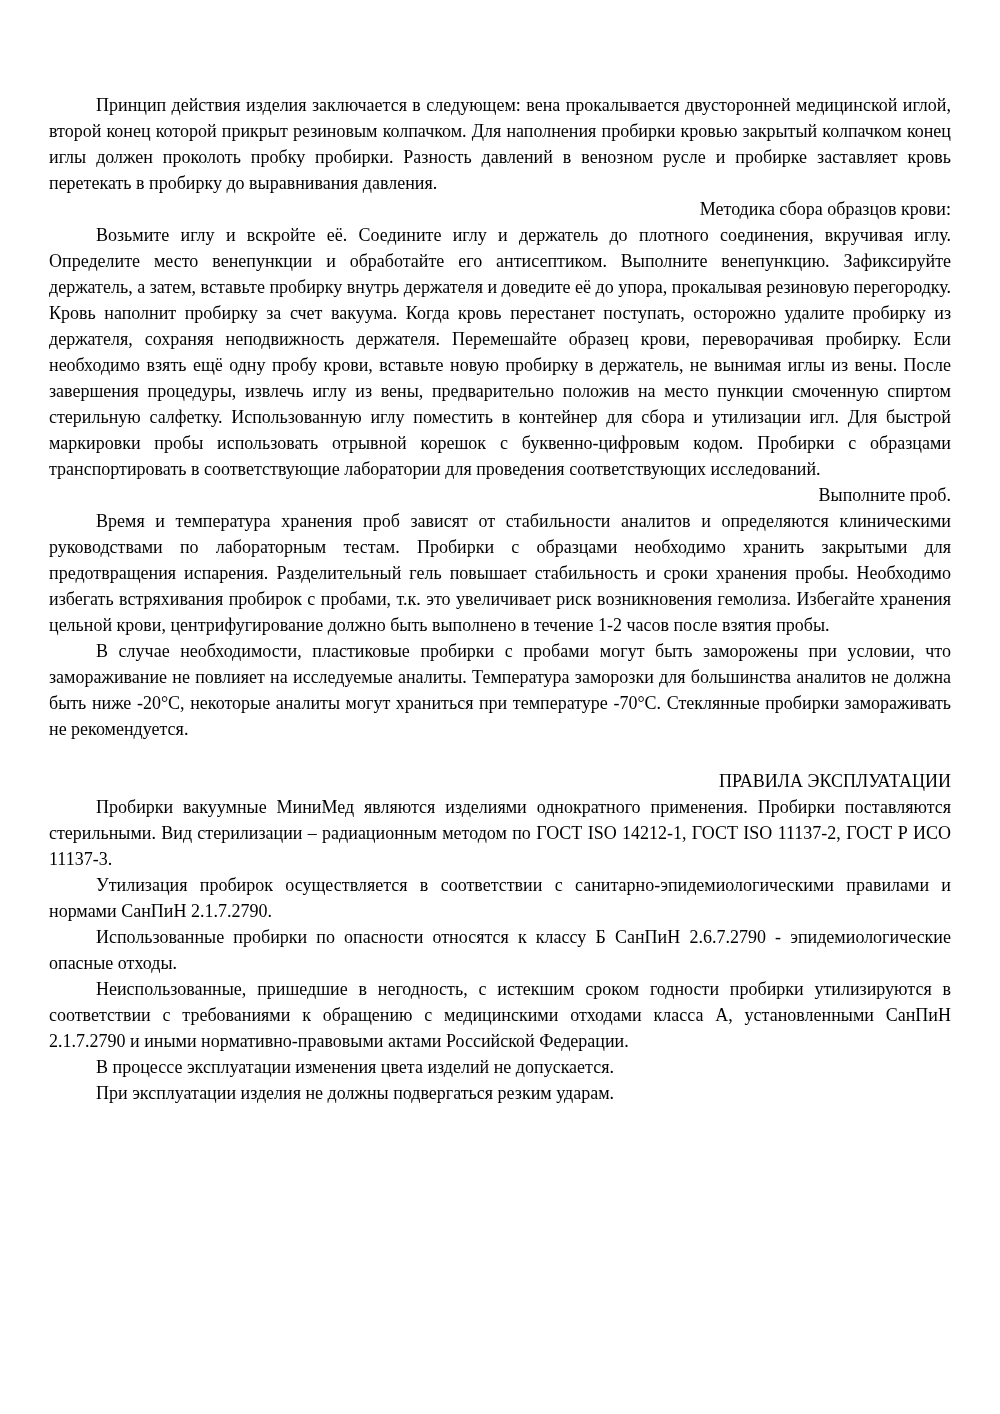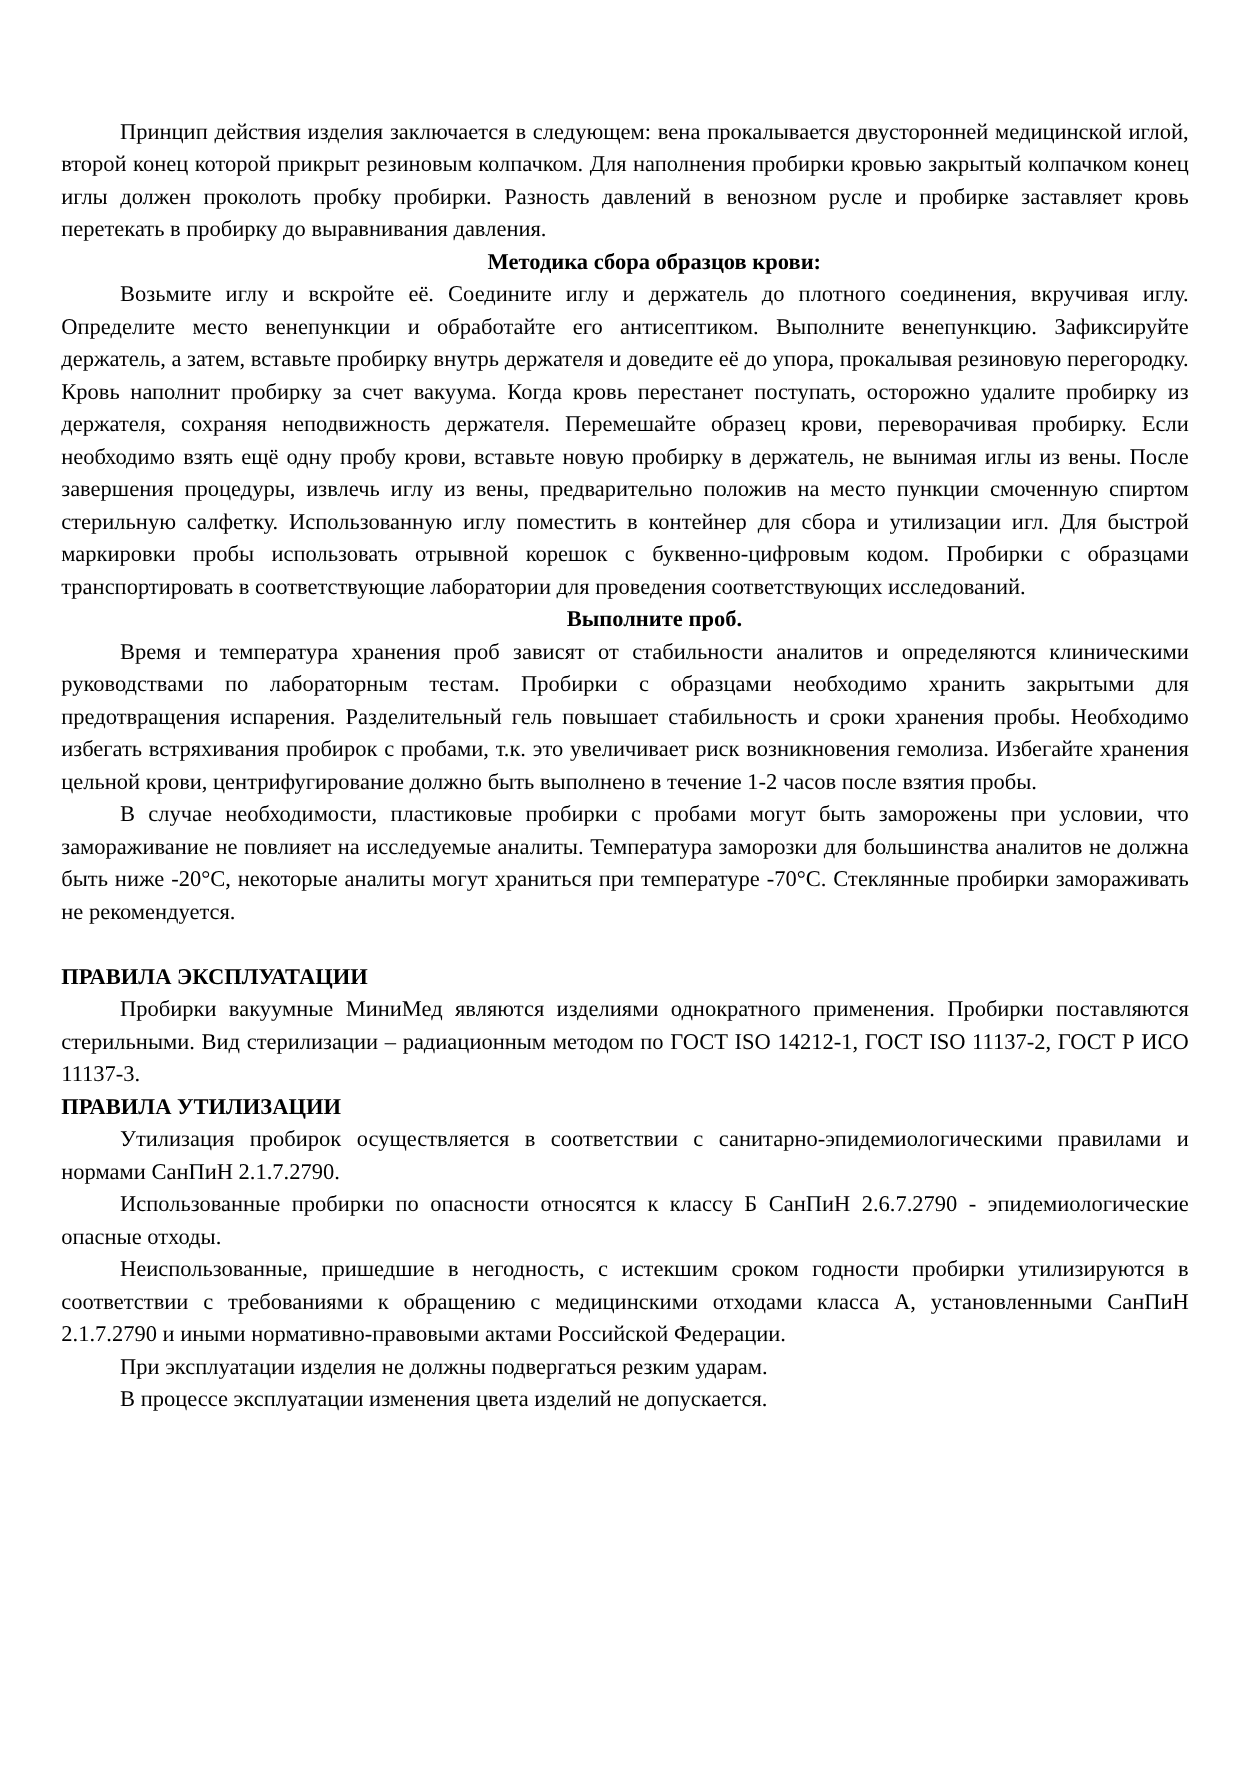--- a/index.html
+++ b/index.html
@@ -22,45 +22,44 @@
   }
   .page p {
     margin: 0;
     padding: 0;
   }
   .body {
     text-align: justify;
     text-indent: 47px;
   }
   .sub {
-    font-weight: bold;
+    font-weight: normal;
     text-indent: 47px;
-    text-align: center;
+    text-align: right;
   }
   .center {
-    font-weight: bold;
-    text-align: left;
+    font-weight: normal;
+    text-align: right;
   }
   .spaced {
     margin-top: 26px !important;
   }
 </style>
 </head>
 <body>
 
 <main class="page">
   <div>
       <p class="body">Принцип действия изделия заключается в следующем: вена прокалывается двусторонней медицинской иглой, второй конец которой прикрыт резиновым колпачком. Для наполнения пробирки кровью закрытый колпачком конец иглы должен проколоть пробку пробирки. Разность давлений в венозном русле и пробирке заставляет кровь перетекать в пробирку до выравнивания давления.</p>
       <p class="sub">Методика сбора образцов крови:</p>
       <p class="body">Возьмите иглу и вскройте её. Соедините иглу и держатель до плотного соединения, вкручивая иглу. Определите место венепункции и обработайте его антисептиком. Выполните венепункцию. Зафиксируйте держатель, а затем, вставьте пробирку внутрь держателя и доведите её до упора, прокалывая резиновую перегородку. Кровь наполнит пробирку за счет вакуума. Когда кровь перестанет поступать, осторожно удалите пробирку из держателя, сохраняя неподвижность держателя. Перемешайте образец крови, переворачивая пробирку. Если необходимо взять ещё одну пробу крови, вставьте новую пробирку в держатель, не вынимая иглы из вены. После завершения процедуры, извлечь иглу из вены, предварительно положив на место пункции смоченную спиртом стерильную салфетку. Использованную иглу поместить в контейнер для сбора и утилизации игл. Для быстрой маркировки пробы использовать отрывной корешок с буквенно-цифровым кодом. Пробирки с образцами транспортировать в соответствующие лаборатории для проведения соответствующих исследований.</p>
       <p class="sub">Выполните проб.</p>
       <p class="body">Время и температура хранения проб зависят от стабильности аналитов и определяются клиническими руководствами по лабораторным тестам. Пробирки с образцами необходимо хранить закрытыми для предотвращения испарения. Разделительный гель повышает стабильность и сроки хранения пробы. Необходимо избегать встряхивания пробирок с пробами, т.к. это увеличивает риск возникновения гемолиза. Избегайте хранения цельной крови, центрифугирование должно быть выполнено в течение 1-2 часов после взятия пробы.</p>
       <p class="body">В случае необходимости, пластиковые пробирки с пробами могут быть заморожены при условии, что замораживание не повлияет на исследуемые аналиты. Температура заморозки для большинства аналитов не должна быть ниже -20°С, некоторые аналиты могут храниться при температуре -70°С. Стеклянные пробирки замораживать не рекомендуется.</p>
       <p class="center spaced">ПРАВИЛА ЭКСПЛУАТАЦИИ</p>
       <p class="body">Пробирки вакуумные МиниМед являются изделиями однократного применения. Пробирки поставляются стерильными. Вид стерилизации – радиационным методом по ГОСТ ISO 14212-1, ГОСТ ISO 11137-2, ГОСТ Р ИСО 11137-3.</p>
-      <p class="center">ПРАВИЛА УТИЛИЗАЦИИ</p>
       <p class="body">Утилизация пробирок осуществляется в соответствии с санитарно-эпидемиологическими правилами и нормами СанПиН 2.1.7.2790.</p>
       <p class="body">Использованные пробирки по опасности относятся к классу Б СанПиН 2.6.7.2790 - эпидемиологические опасные отходы.</p>
       <p class="body">Неиспользованные, пришедшие в негодность, с истекшим сроком годности пробирки утилизируются в соответствии с требованиями к обращению с медицинскими отходами класса А, установленными СанПиН 2.1.7.2790 и иными нормативно-правовыми актами Российской Федерации.</p>
+      <p class="body">В процессе эксплуатации изменения цвета изделий не допускается.</p>
       <p class="body">При эксплуатации изделия не должны подвергаться резким ударам.</p>
-      <p class="body">В процессе эксплуатации изменения цвета изделий не допускается.</p>
     </div>
 </main>
 
 </body></html>

